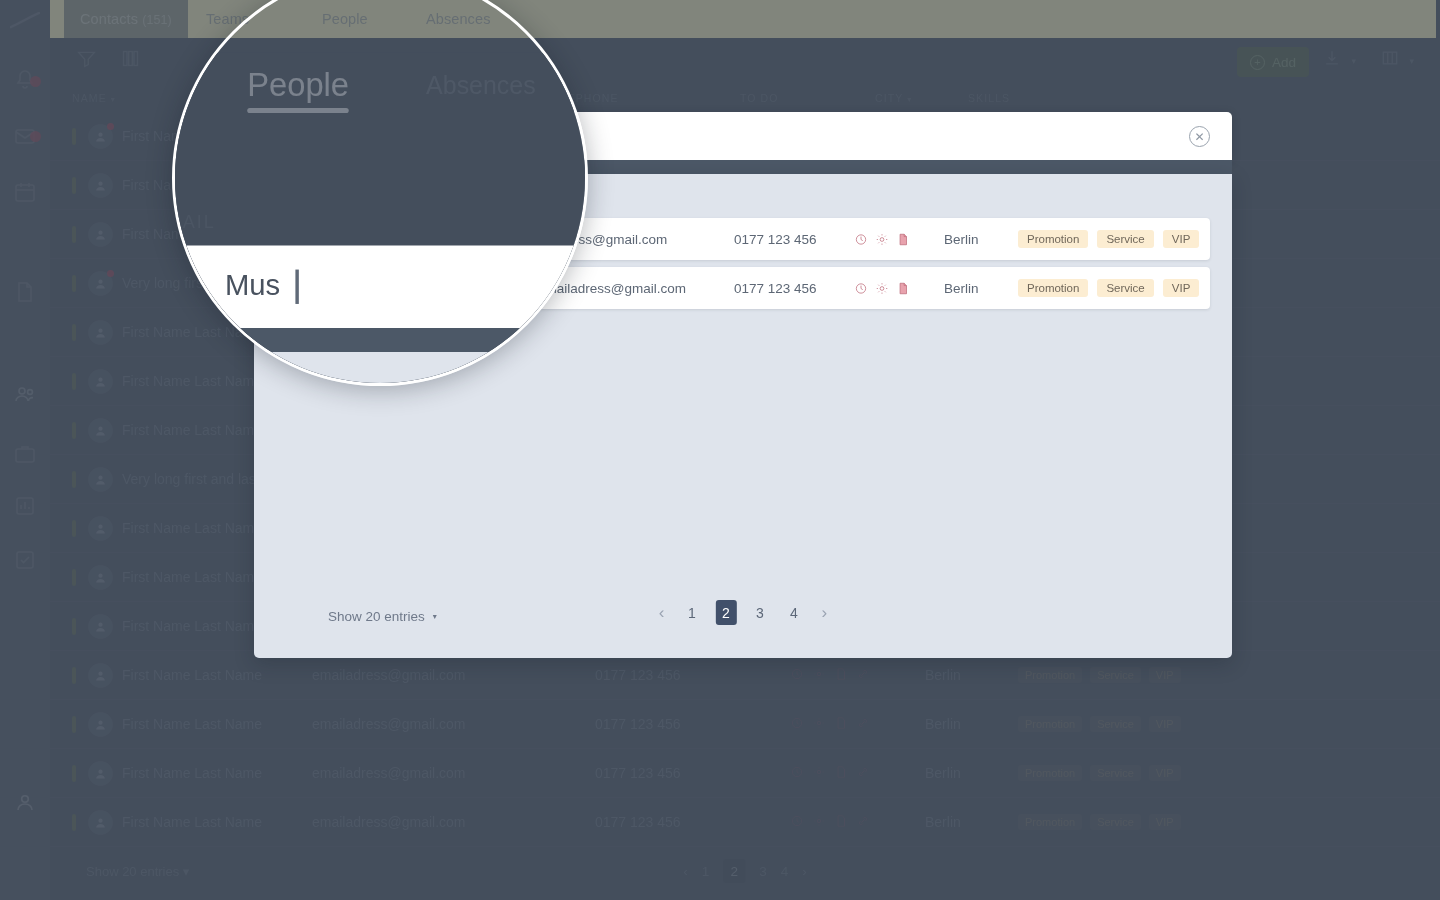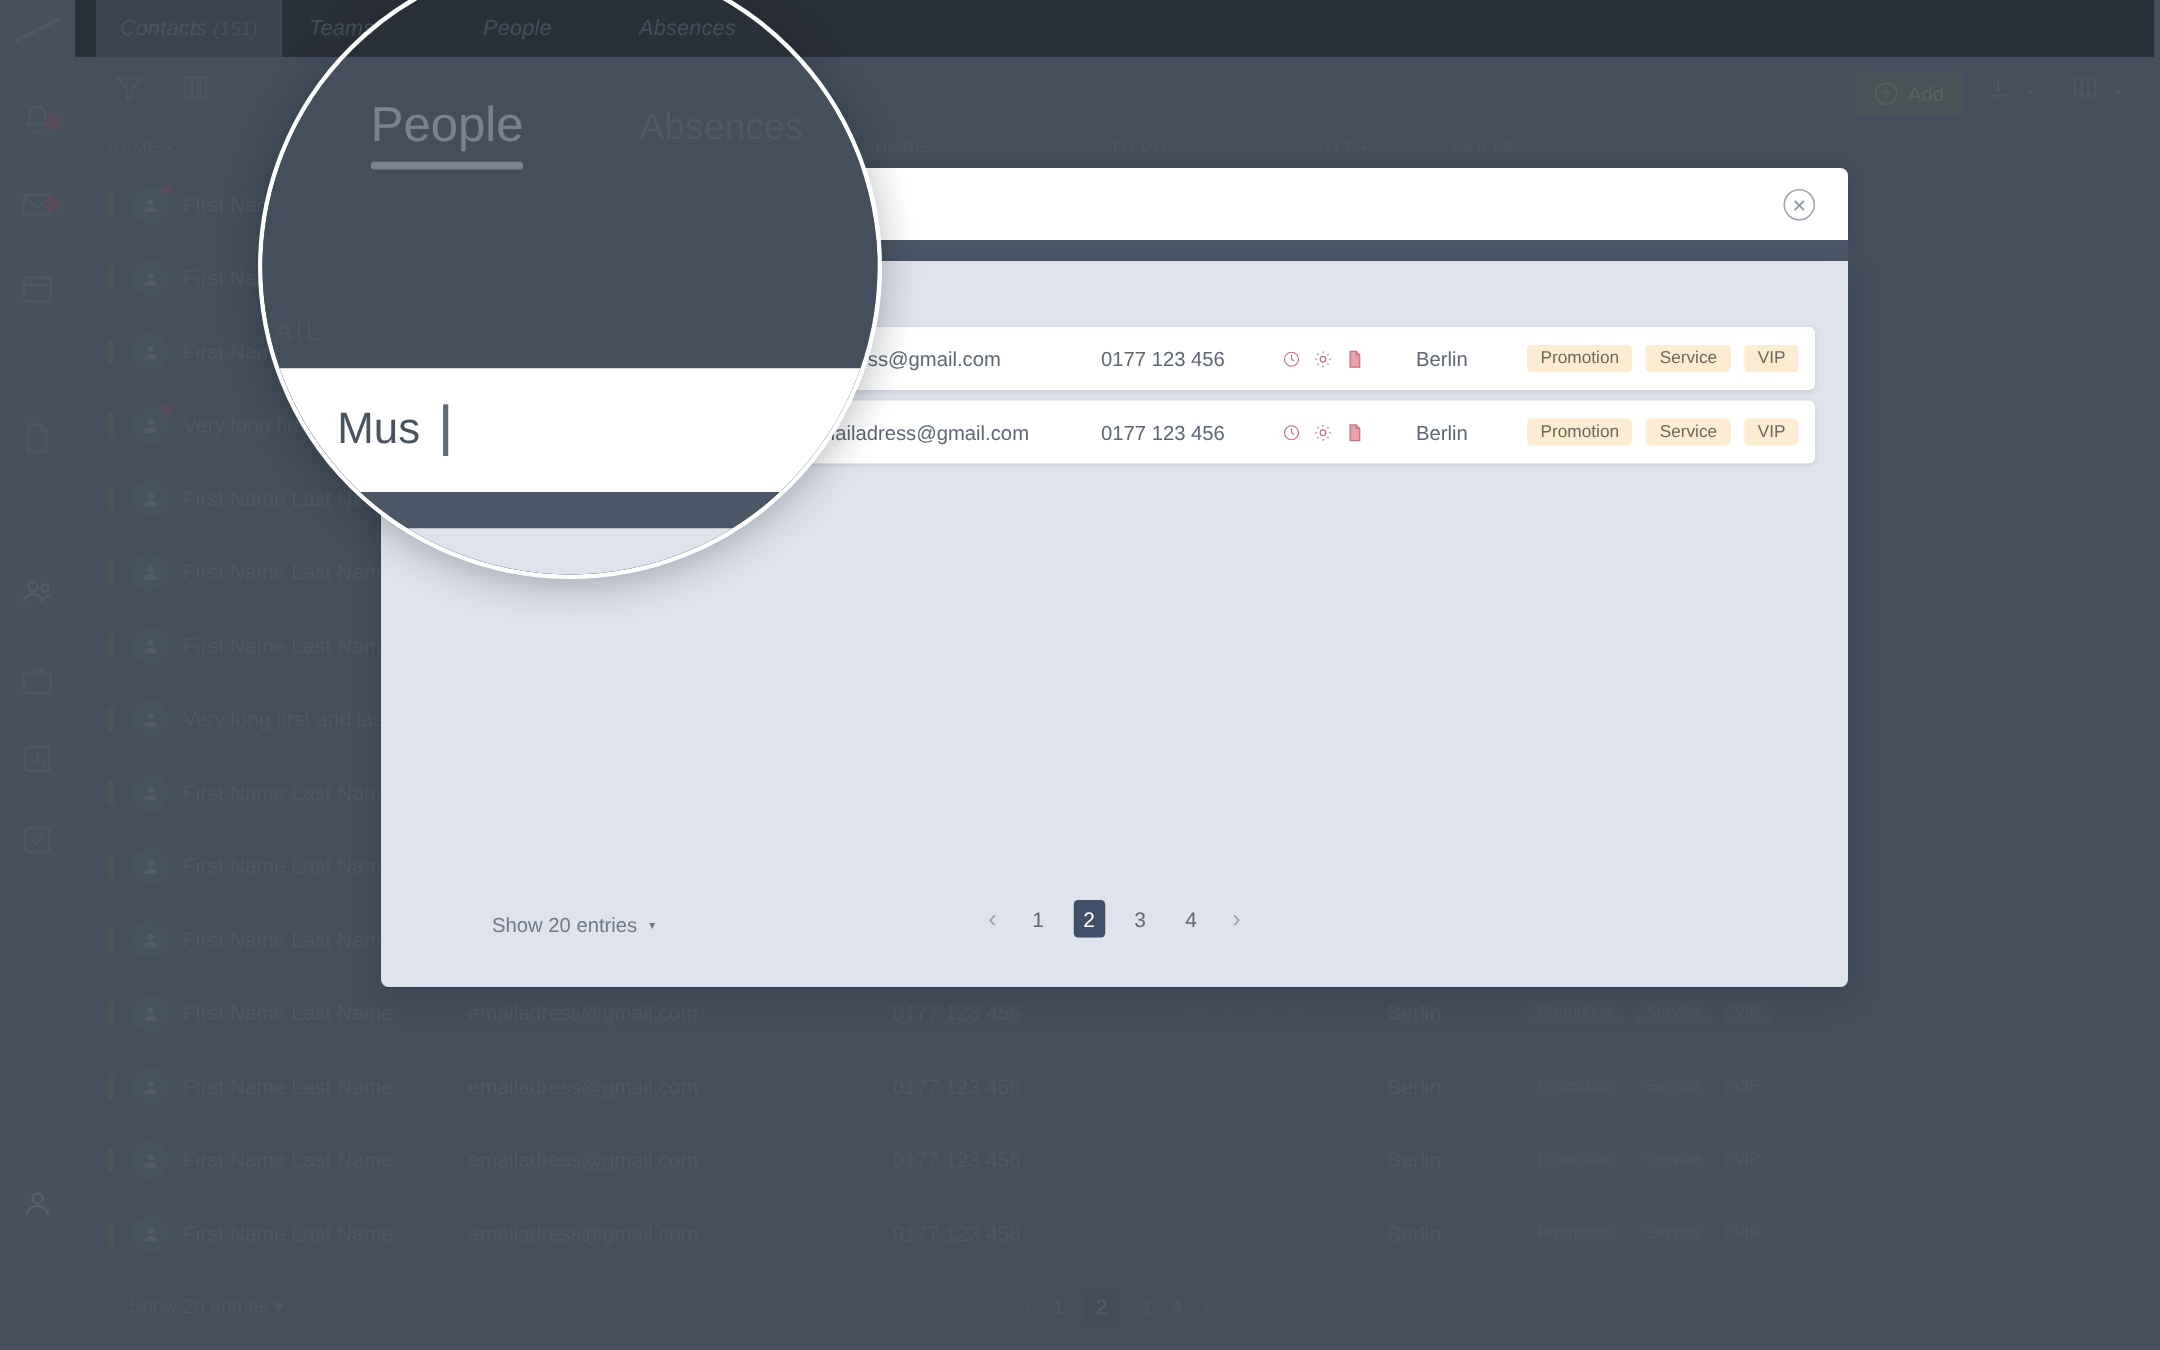--- a/index.html
+++ b/index.html
@@ -39,22 +39,21 @@
   .side-ico svg { width: 24px; height: 24px; display: block; fill: none;
     stroke: currentColor; stroke-width: 1.6; }
   .side-badge {
     position: absolute; width: 11px; height: 11px; border-radius: 50%;
     background: #9c4a5e; opacity: .75;
   }
 
   
   #bg-tabs {
     position: absolute; left: 50px; top: 0; right: 4px; height: 38px;
-    background: #000000;
-    font-style: italic;
+    background: #fef9c3;
   }
   .bg-tab {
     position: absolute; top: 0; height: 38px; line-height: 38px;
     font-size: 14.5px; color: #828d9c; opacity: .62;
     padding: 0 16px; letter-spacing: .1px;
   }
   .bg-tab.active { background: #57636f; color: #9aa5b3; }
   .bg-tab .cnt { font-size: 12.5px; opacity: .85; }
 
   

